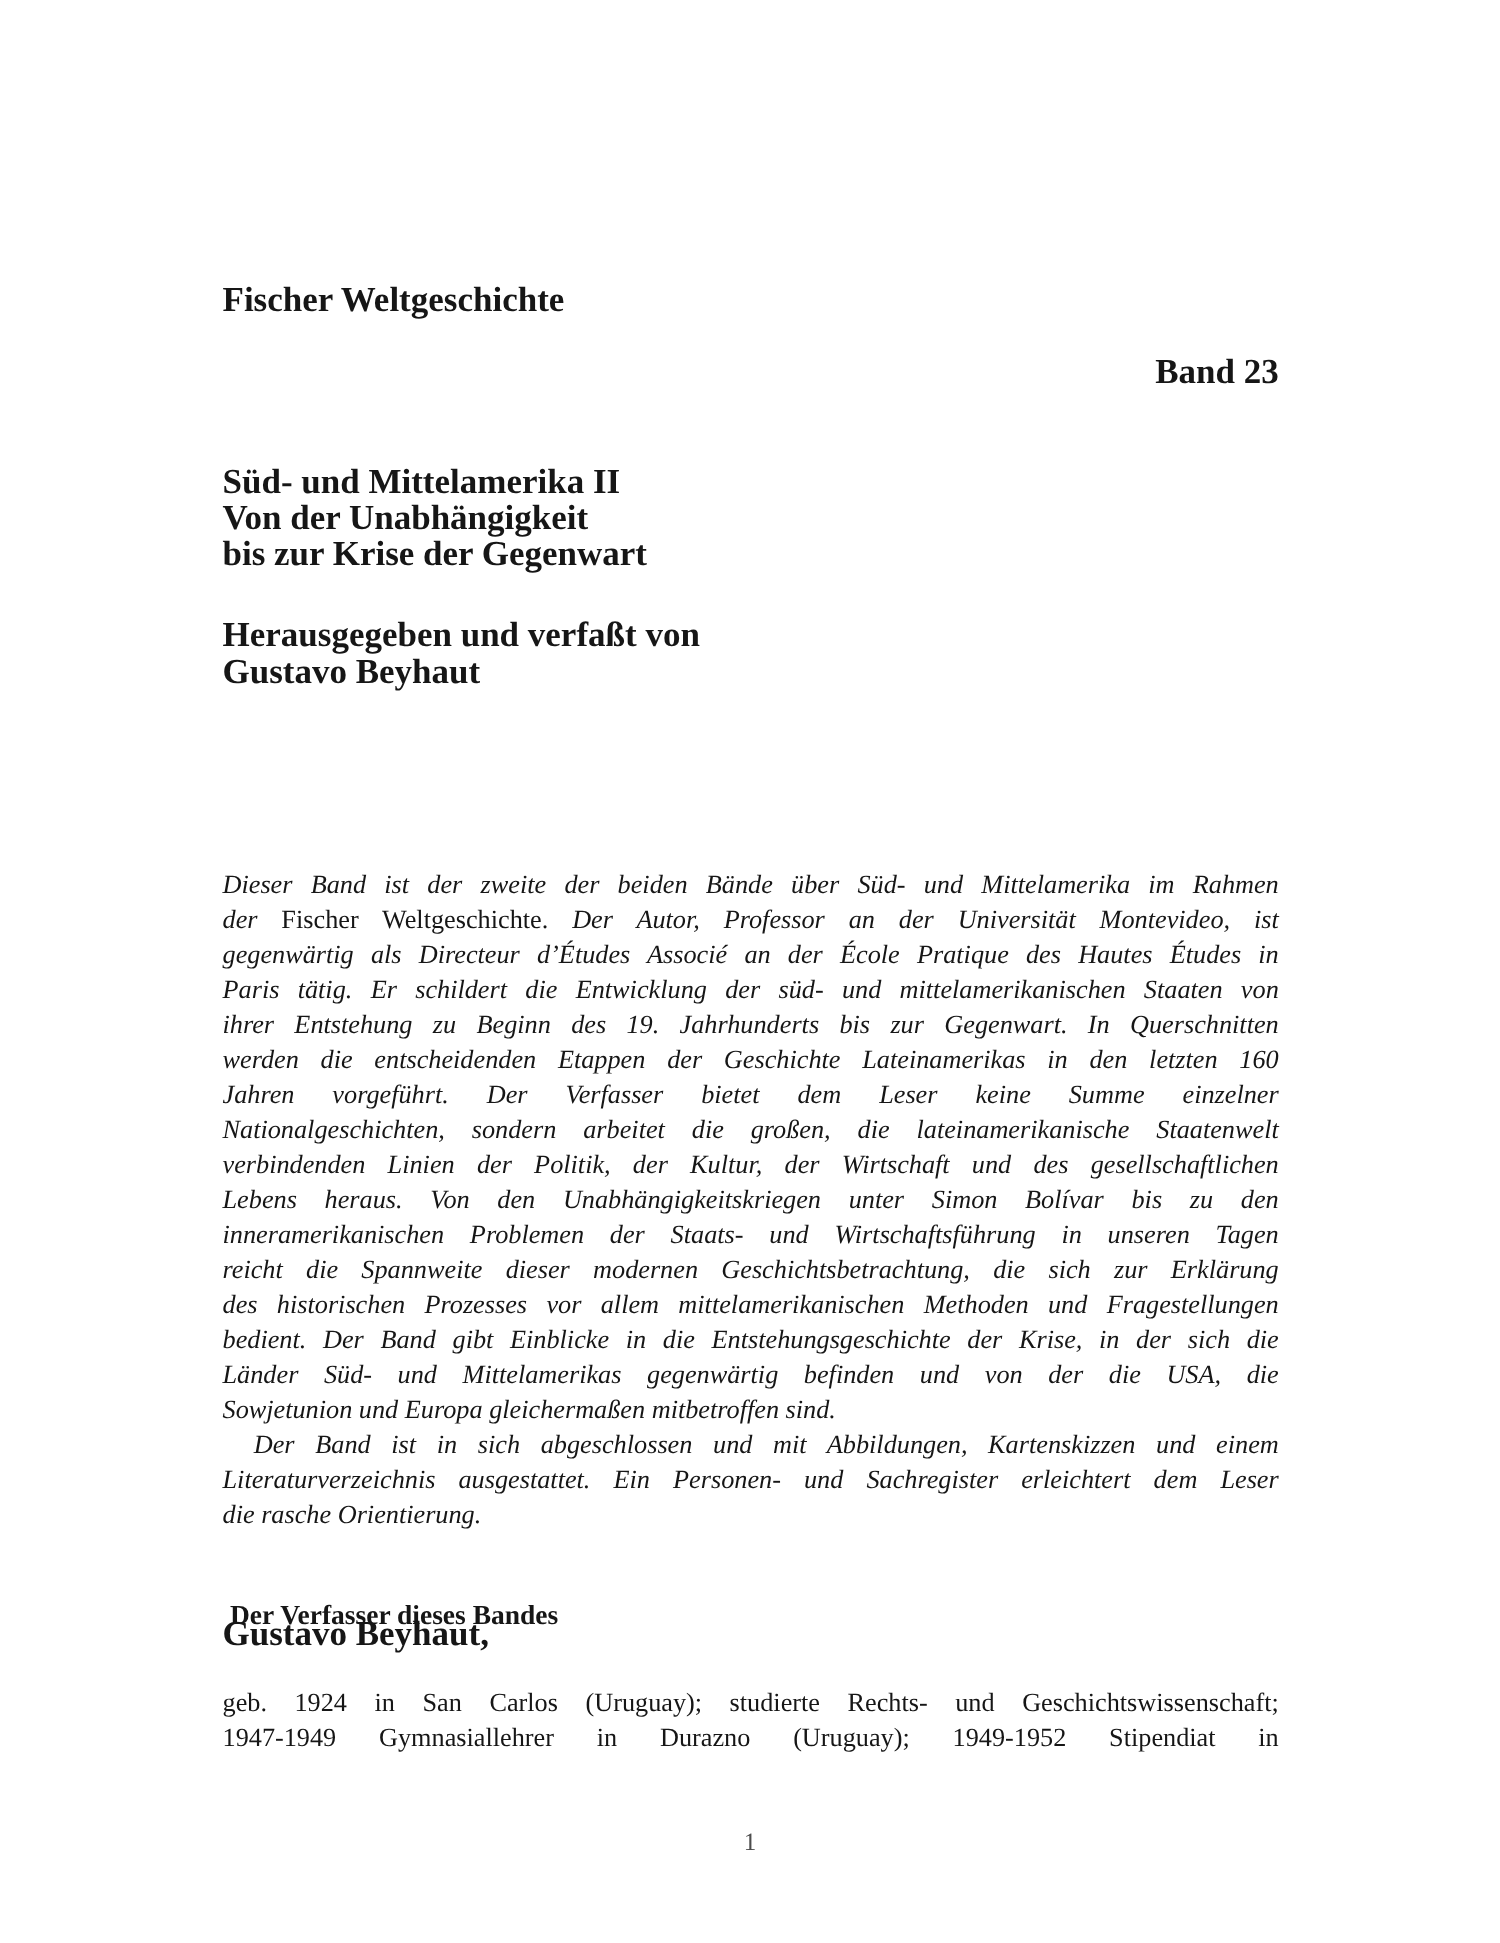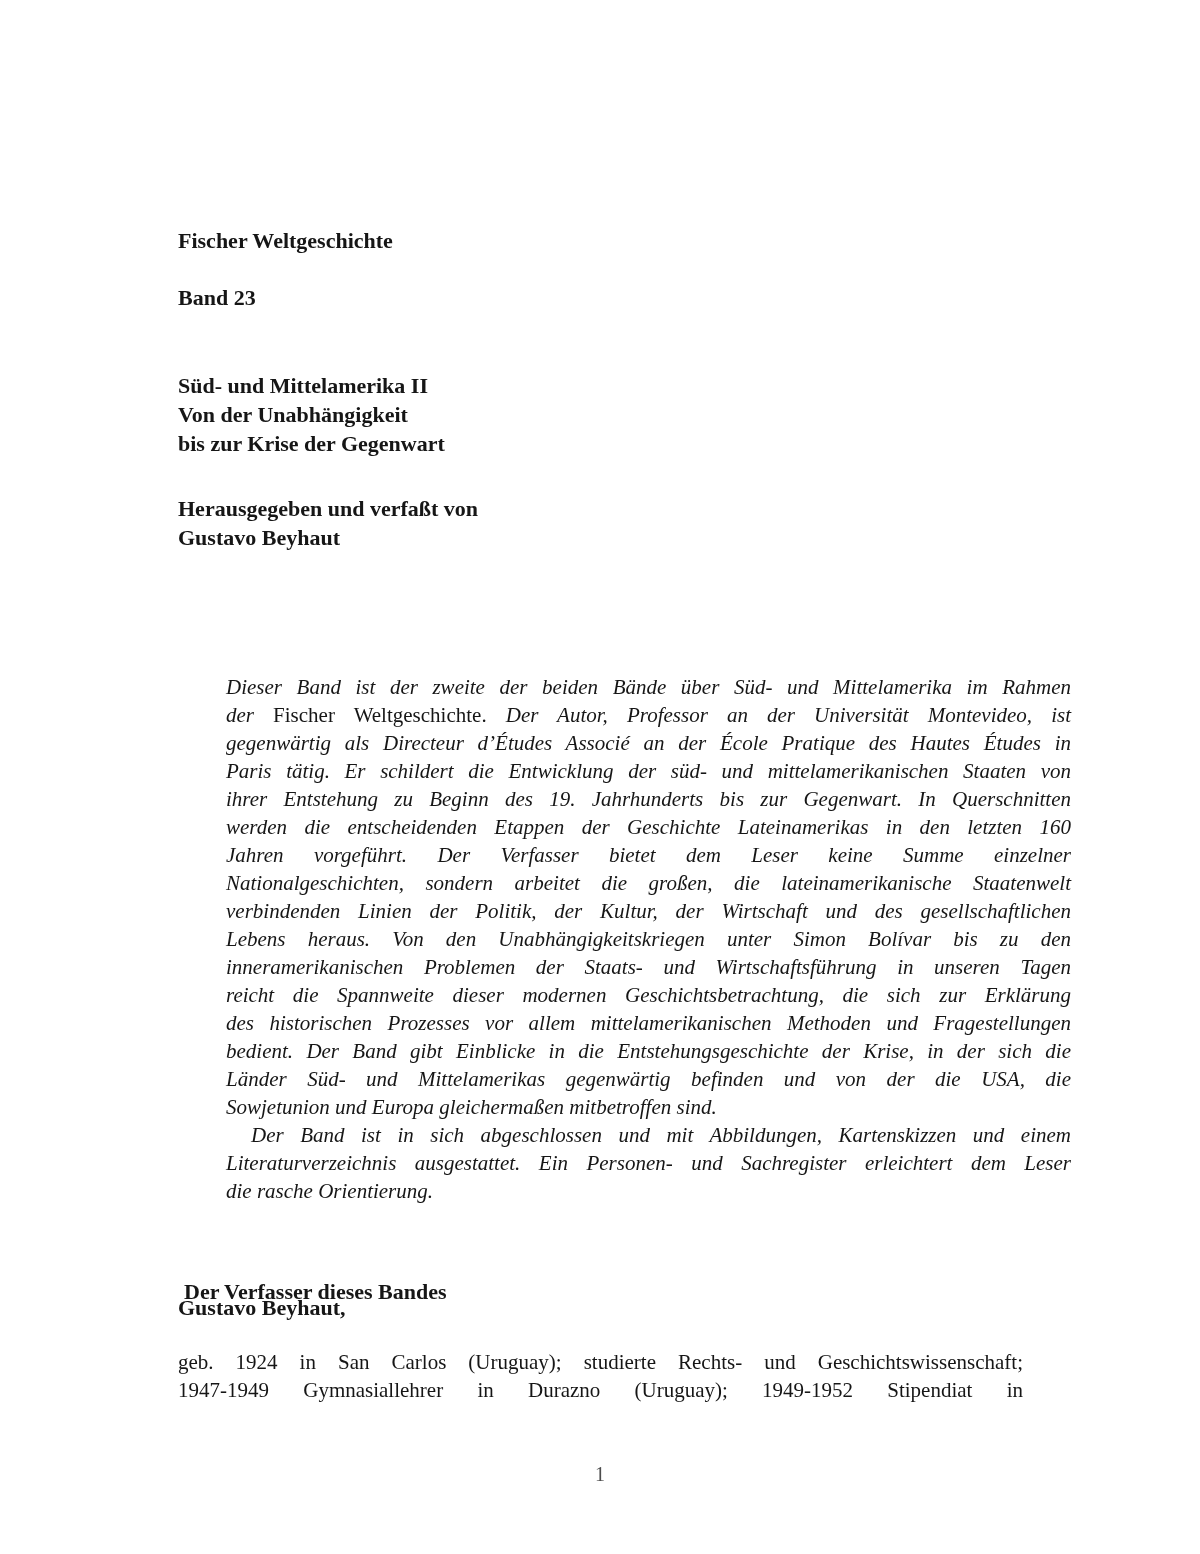--- a/index.html
+++ b/index.html
@@ -13,21 +13,21 @@
     font-family: "Liberation Serif", "DejaVu Serif", serif;
     overflow: hidden;
   }
   .block {
     position: absolute;
     left: 178px;
     width: 845px;
   }
   .heading {
     font-weight: bold;
-    font-size: 22px;
+    font-size: 28px;
     line-height: 29px;
   }
   .bodytext {
     font-size: 21px;
     line-height: 28px;
   }
   .line {
     text-align: justify;
     text-align-last: justify;
     text-justify: inter-word;
@@ -57,34 +57,34 @@
     line-height: 24px;
   }
 </style>
 </head>
 <body>
 
 <div class="page">
 
   <div class="block heading" style="top: 226px;">Fischer Weltgeschichte</div>
 
-  <div class="block heading" style="top: 283px;">Band 23</div>
+  <div class="block heading" style="top: 283px; text-align: right;">Band 23</div>
 
   <div class="block heading" style="top: 371px;">
       <div class="line left"><span class="seg-roman">Süd- und Mittelamerika II</span></div>
       <div class="line left"><span class="seg-roman">Von der Unabhängigkeit</span></div>
       <div class="line left"><span class="seg-roman">bis zur Krise der Gegenwart</span></div>
     </div>
 
   <div class="block heading" style="top: 494px;">
       <div class="line left"><span class="seg-roman">Herausgegeben und verfaßt von</span></div>
       <div class="line left"><span class="seg-roman">Gustavo Beyhaut</span></div>
     </div>
 
-  <div class="block bodytext" style="top: 673px; margin-left: 48px;">
+  <div class="block bodytext" style="top: 693px;">
       <div class="line"><span class="seg-italic">Dieser Band ist der zweite der beiden Bände über Süd- und Mittelamerika im Rahmen</span></div>
       <div class="line"><span class="seg-italic">der </span><span class="seg-roman">Fischer Weltgeschichte.</span><span class="seg-italic"> Der Autor, Professor an der Universität Montevideo, ist</span></div>
       <div class="line"><span class="seg-italic">gegenwärtig als Directeur d’Études Associé an der École Pratique des Hautes Études in</span></div>
       <div class="line"><span class="seg-italic">Paris tätig. Er schildert die Entwicklung der süd- und mittelamerikanischen Staaten von</span></div>
       <div class="line"><span class="seg-italic">ihrer Entstehung zu Beginn des 19. Jahrhunderts bis zur Gegenwart. In Querschnitten</span></div>
       <div class="line"><span class="seg-italic">werden die entscheidenden Etappen der Geschichte Lateinamerikas in den letzten 160</span></div>
       <div class="line"><span class="seg-italic">Jahren vorgeführt. Der Verfasser bietet dem Leser keine Summe einzelner</span></div>
       <div class="line"><span class="seg-italic">Nationalgeschichten, sondern arbeitet die großen, die lateinamerikanische Staatenwelt</span></div>
       <div class="line"><span class="seg-italic">verbindenden Linien der Politik, der Kultur, der Wirtschaft und des gesellschaftlichen</span></div>
       <div class="line"><span class="seg-italic">Lebens heraus. Von den Unabhängigkeitskriegen unter Simon Bolívar bis zu den</span></div>

